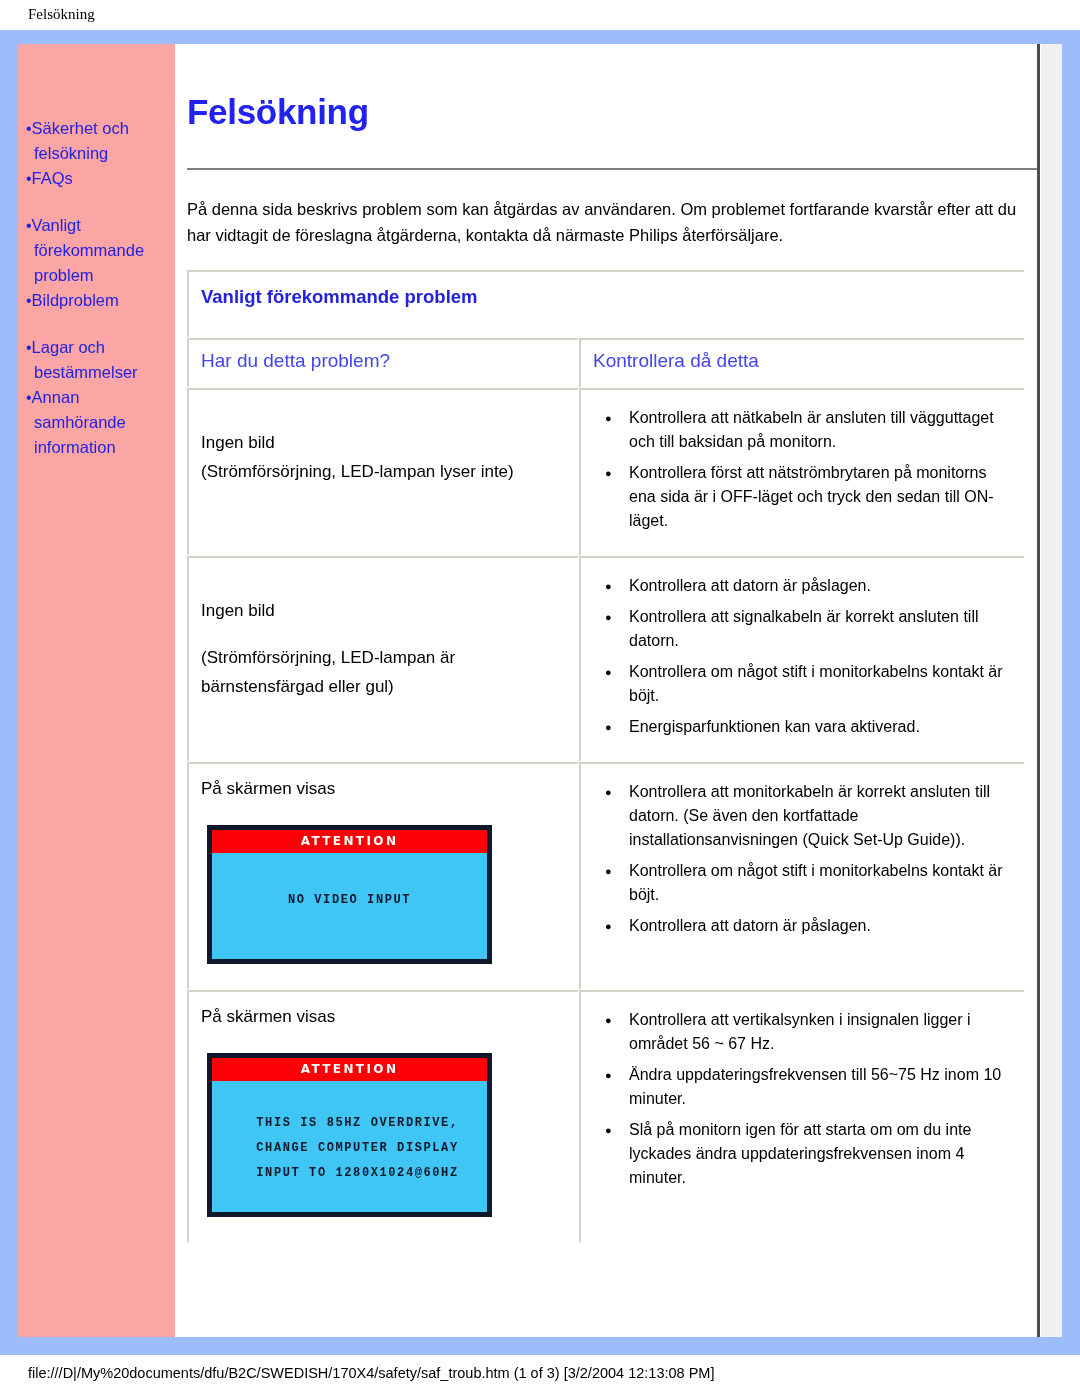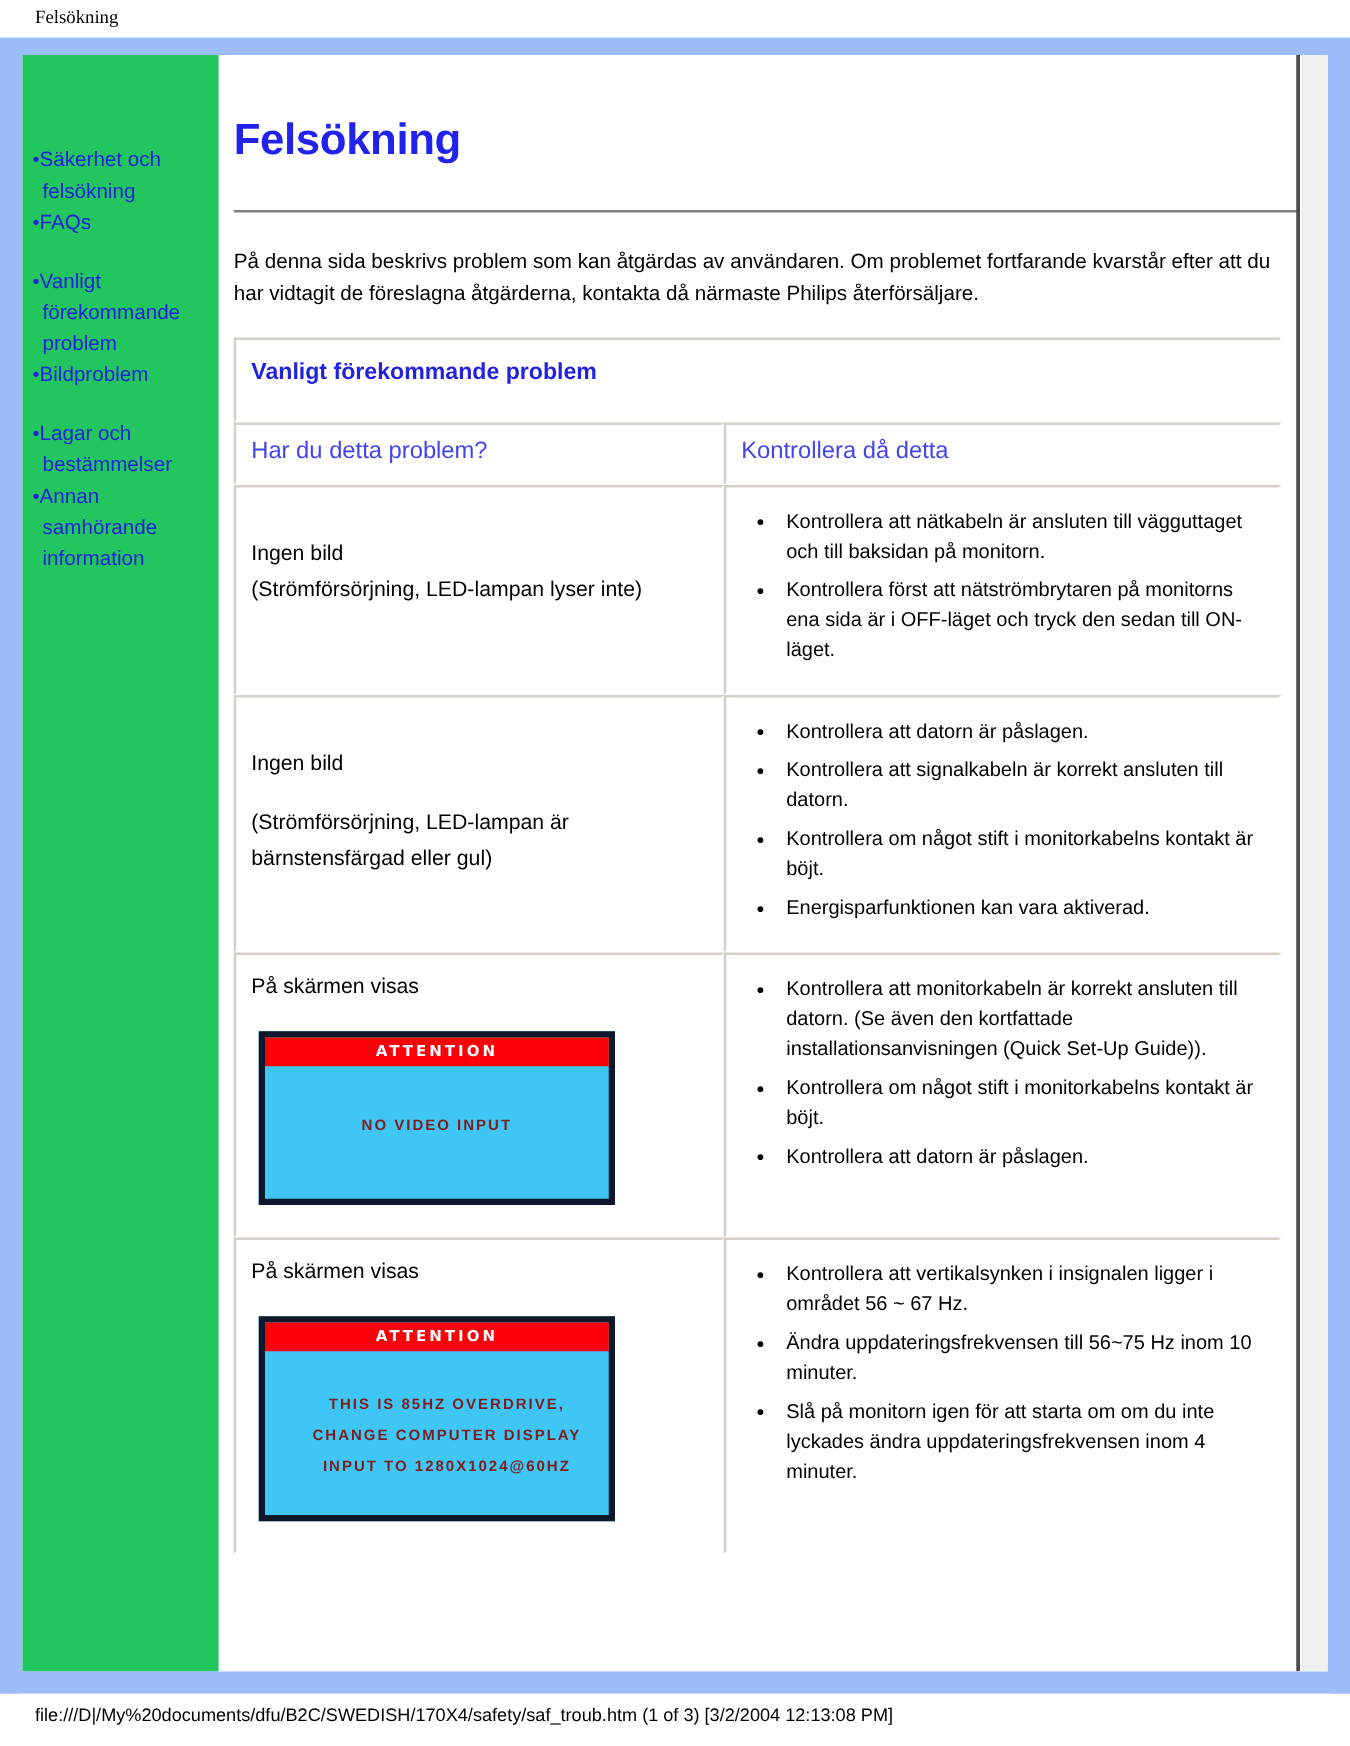--- a/index.html
+++ b/index.html
@@ -32,21 +32,20 @@
     bottom: 0;
     width: 1080px;
     height: 42px;
     background: #ffffff;
     font-family: "Liberation Sans", sans-serif;
     font-size: 14.5px;
     color: #000000;
     padding: 10px 0 0 28px;
     box-sizing: border-box;
     white-space: nowrap;
-    border-radius: 16px;
   }
 
   
   .page-frame {
     position: absolute;
     left: 0;
     top: 30px;
     width: 1080px;
     height: 1325px;
     background: #9cbcfa;
@@ -60,21 +59,21 @@
     height: 1293px;
     background: #ffffff;
     display: flex;
     box-sizing: border-box;
   }
 
   
   .sidebar {
     width: 157px;
     flex: 0 0 157px;
-    background: #22c55e;
+    background: #fca5a5;
     padding: 72px 0 0 0;
     box-sizing: border-box;
   }
   .nav-group {
     margin-bottom: 22px;
   }
   .nav-item {
     color: #2222dd;
     font-size: 16.5px;
     line-height: 25px;
@@ -192,26 +191,26 @@
     background: #fb0007;
     color: #ffffff;
     text-align: center;
     font-size: 12px;
     font-weight: bold;
     letter-spacing: 2.4px;
     padding: 4px 0 5px 0;
     font-family: "DejaVu Sans", sans-serif;
   }
   .osd-body {
-    color: #7f1d1d;
+    color: #0f172a;
     text-align: center;
     font-size: 12px;
     font-weight: bold;
     letter-spacing: 1.6px;
-    font-family: Liberation Sans, sans-serif;
+    font-family: Liberation Mono, monospace;
     border-radius: 11px;
   }
   .osd-1 .osd-body {
     padding: 40px 0 52px 0;
   }
   .osd-2 .osd-body {
     padding: 30px 0 26px 16px;
     line-height: 25px;
   }
 

